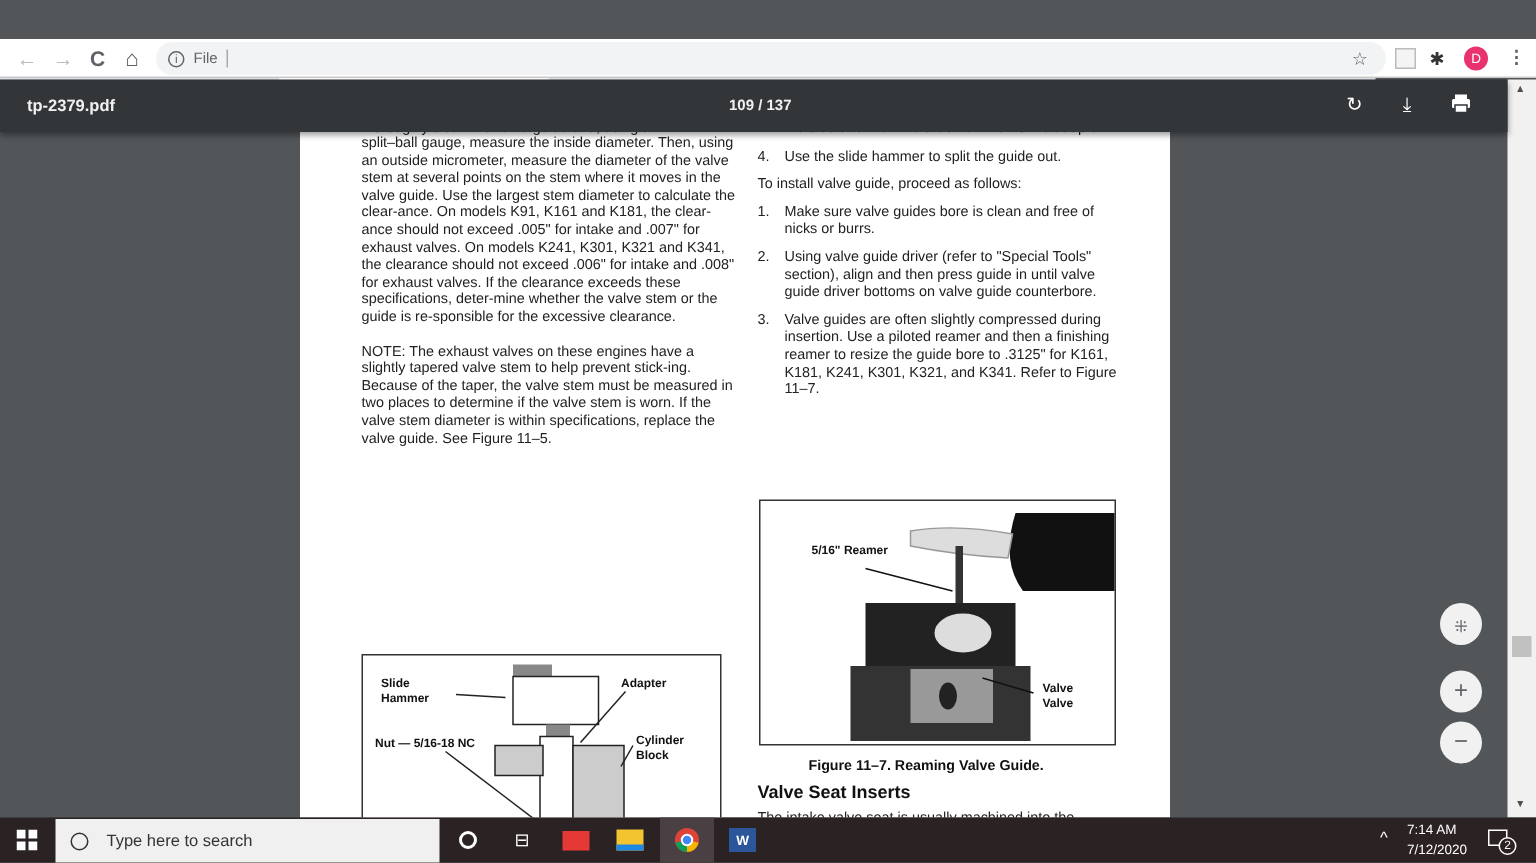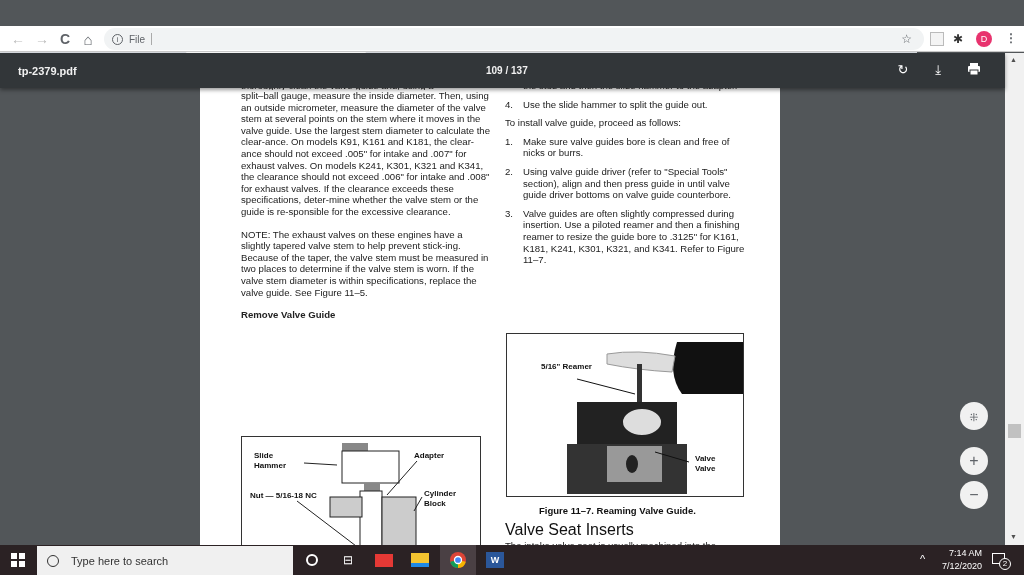--- a/index.html
+++ b/index.html
@@ -31,21 +31,21 @@
   .viewer { position: absolute; left: 0; top: 88px; width: 1005px; height: 457px; background: #525659; overflow: hidden; }
   .page { position: absolute; left: 200px; top: -10px; width: 580px; height: 480px; background: #ffffff; }
   .col { position: absolute; font-size: 9.6px; line-height: 11.6px; color: #222; }
   .col p { margin-bottom: 11px; }
   .col .h { font-weight: bold; margin-bottom: 11px; }
   .col .li { display: flex; margin-bottom: 7px; }
   .col .li .n { width: 18px; flex-shrink: 0; }
   .fig { position: absolute; border: 1px solid #333; background: #fff; }
   .fig .lbl { position: absolute; font-size: 8px; font-weight: bold; color: #111; line-height: 10px; }
   .caption { position: absolute; font-size: 9.5px; font-weight: bold; color: #111; }
-  .h2 { position: absolute; font-size: 16px; font-weight: normal; color: #111; }
+  .h2 { position: absolute; font-size: 12px; font-weight: bold; color: #111; }
   .fab { position: absolute; left: 960px; width: 28px; height: 28px; border-radius: 50%; background: #f1f1f1; color: #5f6368; display: flex; align-items: center; justify-content: center; font-size: 16px; z-index: 3; }
   .vscroll { position: absolute; left: 1005px; top: 53px; width: 19px; height: 492px; background: #f1f1f1; }
   .vscroll .thumb { position: absolute; left: 3px; top: 371px; width: 13px; height: 14px; background: #c1c1c1; }
   .vscroll .arrow { position: absolute; left: 5px; font-size: 7px; color: #505050; }
   .taskbar { position: absolute; left: 0; top: 545px; width: 1024px; height: 30px; background: #2b2224; }
   .startbtn { position: absolute; left: 0; top: 0; width: 36px; height: 30px; display: flex; align-items: center; justify-content: center; }
   .search { position: absolute; left: 37px; top: 1px; width: 256px; height: 29px; background: #f0f0f0; display: flex; align-items: center; padding-left: 10px; font-size: 11px; color: #333; }
   .search .glass { width: 12px; height: 12px; border: 1.5px solid #333; border-radius: 50%; margin-right: 12px; position: relative; }
   .tb-ico { position: absolute; top: 0; width: 36px; height: 30px; display: flex; align-items: center; justify-content: center; }
   .tray { position: absolute; top: 0; height: 30px; color: #fff; font-size: 9px; }
@@ -100,21 +100,20 @@
   </div>
 </div>
 
 <div class="viewer">
   <div class="page">
 
     <div class="col" style="left:41px;top:6px;width:250px">
       <div style="height:10px;overflow:hidden;margin-top:-4px;line-height:11.6px">thoroughly clean the valve guide and, using a</div>
       <p>split–ball gauge, measure the inside diameter. Then, using an outside micrometer, measure the diameter of the valve stem at several points on the stem where it moves in the valve guide. Use the largest stem diameter to calculate the clear-ance. On models K91, K161 and K181, the clear-ance should not exceed .005" for intake and .007" for exhaust valves. On models K241, K301, K321 and K341, the clearance should not exceed .006" for intake and .008" for exhaust valves. If the clearance exceeds these specifications, deter-mine whether the valve stem or the guide is re-sponsible for the excessive clearance.</p>
       <p>NOTE: The exhaust valves on these engines have a slightly tapered valve stem to help prevent stick-ing. Because of the taper, the valve stem must be measured in two places to determine if the valve stem is worn. If the valve stem diameter is within specifications, replace the valve guide. See Figure 11–5.</p>
-      <div class="h">Remove Valve Guide</div>
     </div>
 
     <div class="fig" style="left:41px;top:358px;width:240px;height:140px">
       <div class="lbl" style="left:12px;top:14px;width:50px">Slide Hammer</div>
       <div class="lbl" style="left:172px;top:14px">Adapter</div>
       <div class="lbl" style="left:8px;top:54px">Nut — 5/16-18 NC</div>
       <div class="lbl" style="left:182px;top:52px;width:50px">Cylinder Block</div>
       <svg style="position:absolute;left:0;top:0" width="240" height="140">
         <rect x="100" y="6" width="26" height="8" fill="#888"></rect>
         <rect x="100" y="14" width="57" height="32" fill="#fff" stroke="#222"></rect>
@@ -212,21 +211,21 @@
         <circle cx="9" cy="9" r="8" fill="#db4437"></circle>
         <path d="M9 9 L1.2 10.8 A8 8 0 0 0 9 17 Z" fill="#0f9d58"></path>
         <path d="M9 9 L16.8 10.8 A8 8 0 0 1 9 17 Z" fill="#f4b400"></path>
         <circle cx="9" cy="9" r="3.5" fill="#4285f4" stroke="#fff" stroke-width="1.3"></circle>
       </svg>
   </div>
   <div class="tb-ico" style="left:477px">
       <div style="width:18px;height:16px;background:#2b579a;color:#fff;font-size:9px;font-weight:bold;text-align:center;line-height:16px">W</div>
     </div>
   <div class="tray" style="left:920px;top:8px;font-size:11px">^</div>
-  <div class="tray" style="left:938px;width:44px;text-align:right;padding-top:3px">
+  <div class="tray" style="left:938px;width:44px;text-align:left;padding-top:3px">
     <div>7:14 AM</div>
     <div style="margin-top:3px">7/12/2020</div>
   </div>
   <div class="tray" style="left:992px;top:8px;width:22px;height:16px">
     <div style="position:absolute;left:0;top:0;width:13px;height:11px;border:1.5px solid #fff"></div>
     <div style="position:absolute;left:7px;top:5px;width:12px;height:12px;border-radius:50%;background:#2b2224;border:1px solid #fff;font-size:8px;text-align:center;line-height:10px">2</div>
   </div>
 </div>
 
 </body></html>

